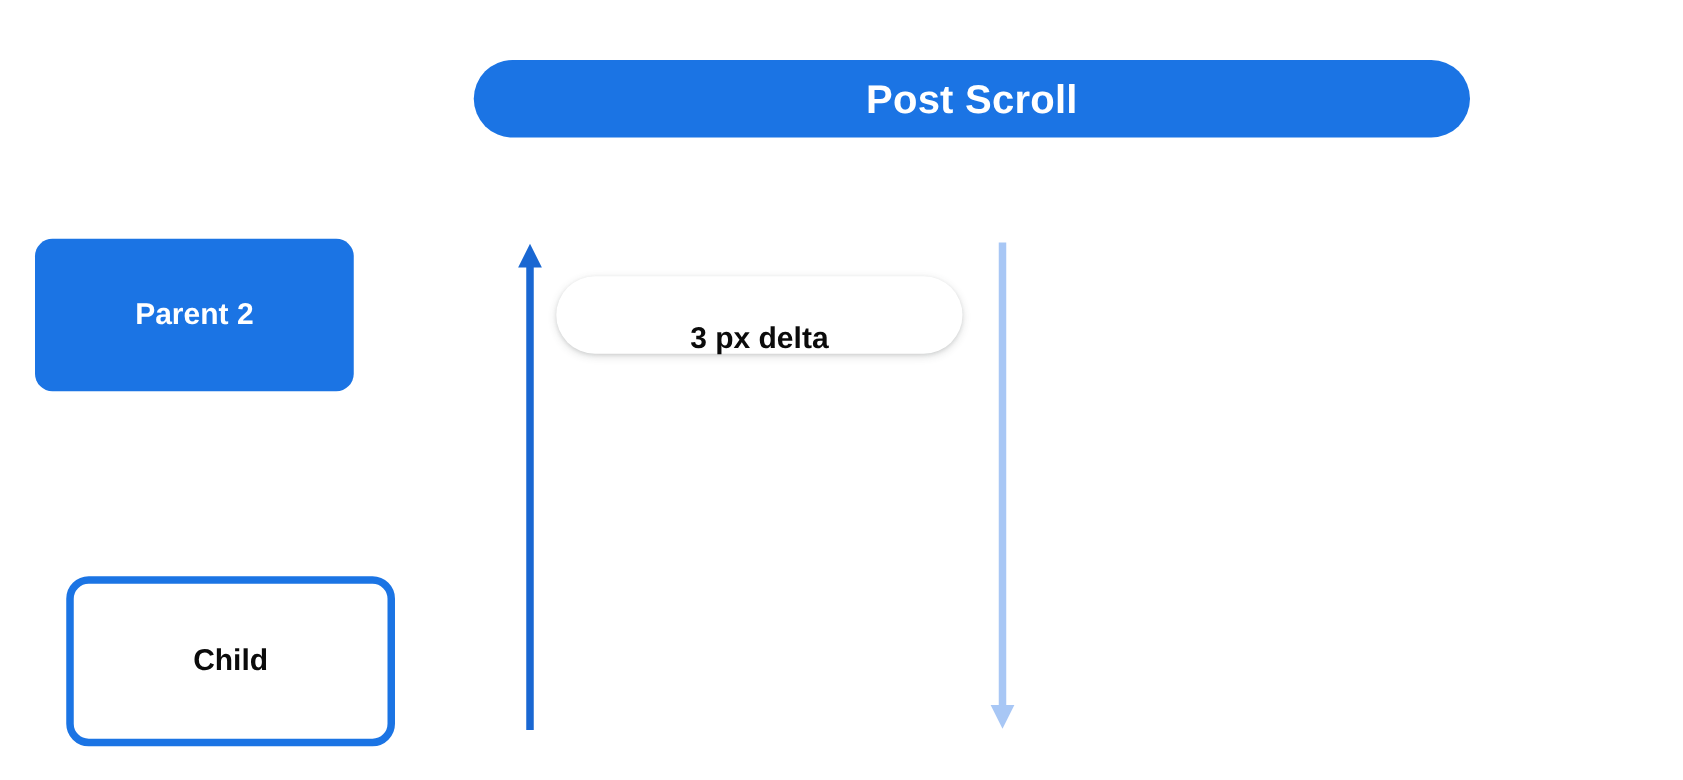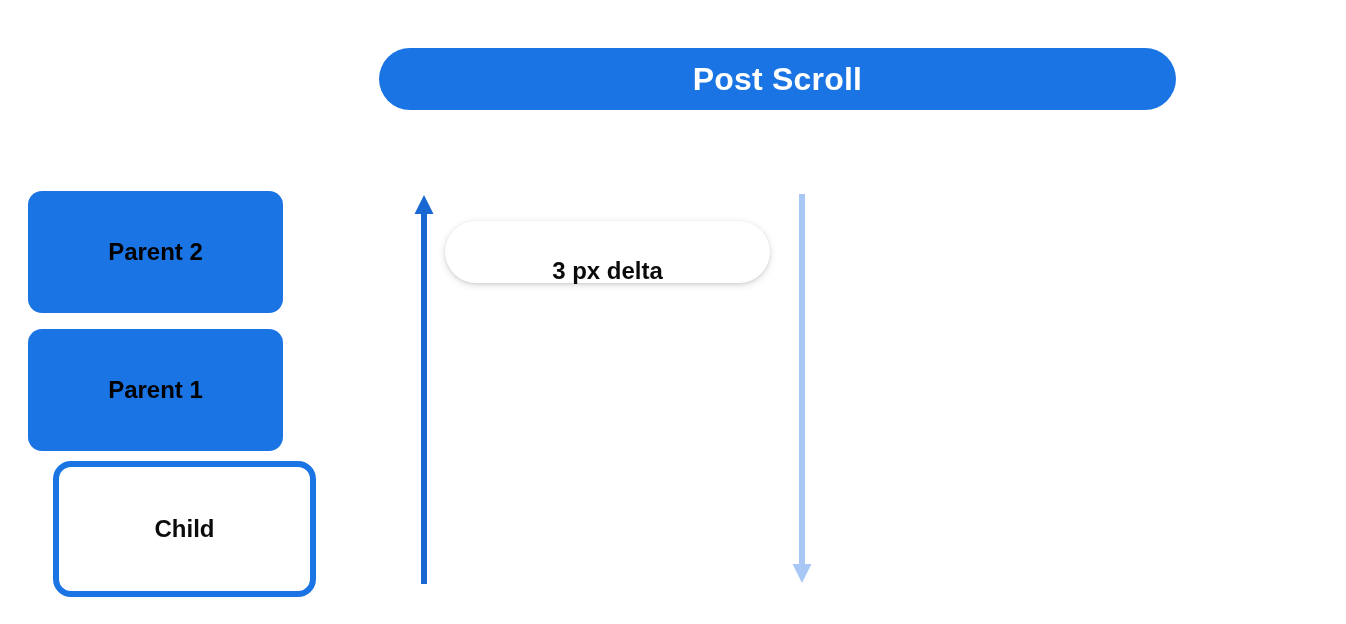--- a/index.html
+++ b/index.html
@@ -62,21 +62,21 @@
     background: #ffffff;
     border: 6px solid #1b74e4;
     border-radius: 18px;
     margin-left: 28px;
   }
   .stack-box-label {
     font-size: 24px;
     font-weight: bold;
     line-height: 1;
   }
-  .stack-box.filled .stack-box-label { color: #000000; }
+  .stack-box.filled .stack-box-label { color: #ffffff; }
   .stack-box.outlined .stack-box-label { color: #0b0b0b; }
 
   #box-parent2 { top: 191px; }
   #box-parent1 { top: 329px; }
   #box-child   { top: 461px; }
 
   
   .arrow-svg {
     position: absolute;
     overflow: visible;
@@ -134,23 +134,20 @@
 <div id="canvas">
 
   <div class="header-banner">
     <span class="header-banner-label">Post Scroll</span>
   </div>
 
   <div class="stack-box filled" id="box-parent2">
     <span class="stack-box-label">Parent 2</span>
   </div>
 
-  <div class="stack-box filled" id="box-parent1">
-    <span class="stack-box-label">Parent 1</span>
-  </div>
 
   <div class="stack-box outlined" id="box-child">
     <span class="stack-box-label">Child</span>
   </div>
 
   <svg class="arrow-svg" id="arrow-up" viewBox="0 0 32 394">
     <line x1="16" y1="392" x2="16" y2="20" stroke="#1967d2" stroke-width="6"></line>
     <polygon points="16,3 25.5,22 6.5,22" fill="#1967d2"></polygon>
   </svg>
 

